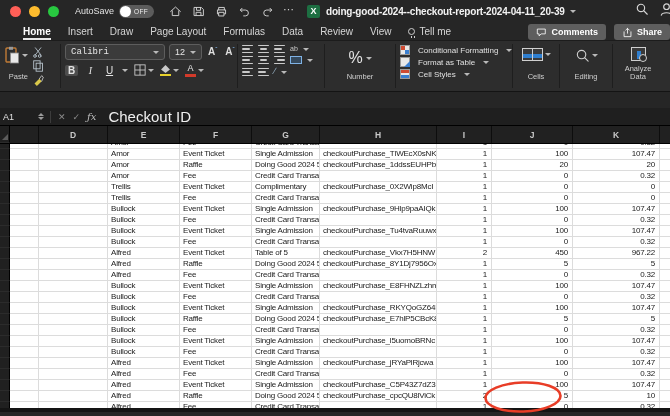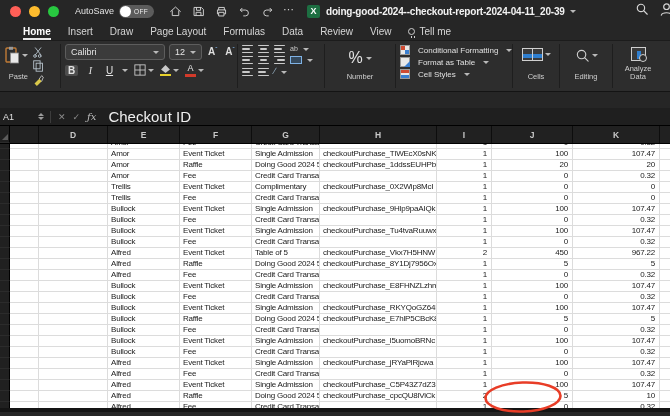--- a/index.html
+++ b/index.html
@@ -52,21 +52,21 @@
   .paste-btn{display:flex;flex-direction:column;align-items:flex-end;height:100%;}
   .paste-top{display:flex;align-items:center;gap:2px;margin-top:2px;}
   .clip-col{display:flex;flex-direction:column;gap:2px;margin-left:4px;margin-top:2px;}
   .clip-col .mini{width:15px;height:12px;display:flex;align-items:center;}
   .mini svg{stroke:#b9c6cf;fill:none;stroke-width:1.1;stroke-linecap:round;}
 
   .grp-font{width:176px;align-items:flex-start;}
   .rowa{display:flex;align-items:center;gap:4px;}
   .select{height:16px;background:#3b3b3b;border:1px solid #5d5d5d;border-radius:3px;color:#e6e6e6;
           font-size:9px;display:flex;align-items:center;justify-content:space-between;padding:0 5px;}
-  .font-select{width:100px;} .size-select{width:33px;}
+  .font-select{width:100px;font-family:Liberation Mono, monospace;} .size-select{width:33px;}
   .fbtn{color:#dedede;font-size:10px;font-weight:bold;position:relative;padding:0 2px;}
   .fbtn sup{font-size:6px;color:#7fb2e5;}
   .rowb{display:flex;align-items:center;gap:6px;margin-top:4px;}
   .fmt{color:#e3e3e3;font-size:10px;width:13px;text-align:center;}
   .fmt.bold{font-weight:bold;background:#4d4d4d;border-radius:2px;}
   .fmt.italic{font-style:italic;font-family:"Liberation Serif",serif;}
   .fmt.under{text-decoration:underline;}
   .iconbtn{display:flex;align-items:center;gap:2px;}
   .iconbtn svg{stroke:#cfcfcf;fill:none;stroke-width:1;}
   .colorbar{display:inline-flex;flex-direction:column;align-items:center;line-height:9px;font-size:9px;color:#e6e6e6;}
@@ -225,20 +225,34 @@
       <span class="rtab">Draw</span>
       <span class="rtab">Page Layout</span>
       <span class="rtab">Formulas</span>
       <span class="rtab">Data</span>
       <span class="rtab">Review</span>
       <span class="rtab">View</span>
       <span class="rtab tellme">
         <span class="bulb"></span>
         <span>Tell me</span>
       </span>
+      <div class="actions">
+      <span class="abtn">
+        <svg width="11" height="11" viewBox="0 0 16 16">
+            <path d="M2.5 3h11v7h-6l-3 3v-3h-2z"></path>
+          </svg>
+        <span>Comments</span>
+      </span>
+      <span class="abtn">
+        <svg width="11" height="11" viewBox="0 0 16 16">
+            <path d="M3 7v7h10V7M8 9V2M5.5 4.5 8 2l2.5 2.5"></path>
+          </svg>
+        <span>Share</span>
+      </span>
+    </div>
   </div>
 
   <div class="ribbon">
     <div class="grp grp-clipboard">
       <div class="paste-btn">
         <div class="paste-top">
           <svg width="16" height="18" viewBox="0 0 16 18">
             <rect x="2" y="2" width="10" height="14" rx="1" fill="none" stroke="#c07b36" stroke-width="1.4"></rect>
             <rect x="5" y="0.8" width="4" height="3" fill="#9a9a9a"></rect>
             <rect x="6.5" y="7" width="8" height="10" fill="#e9e9e9" stroke="#8a8a8a" stroke-width="0.8"></rect>

